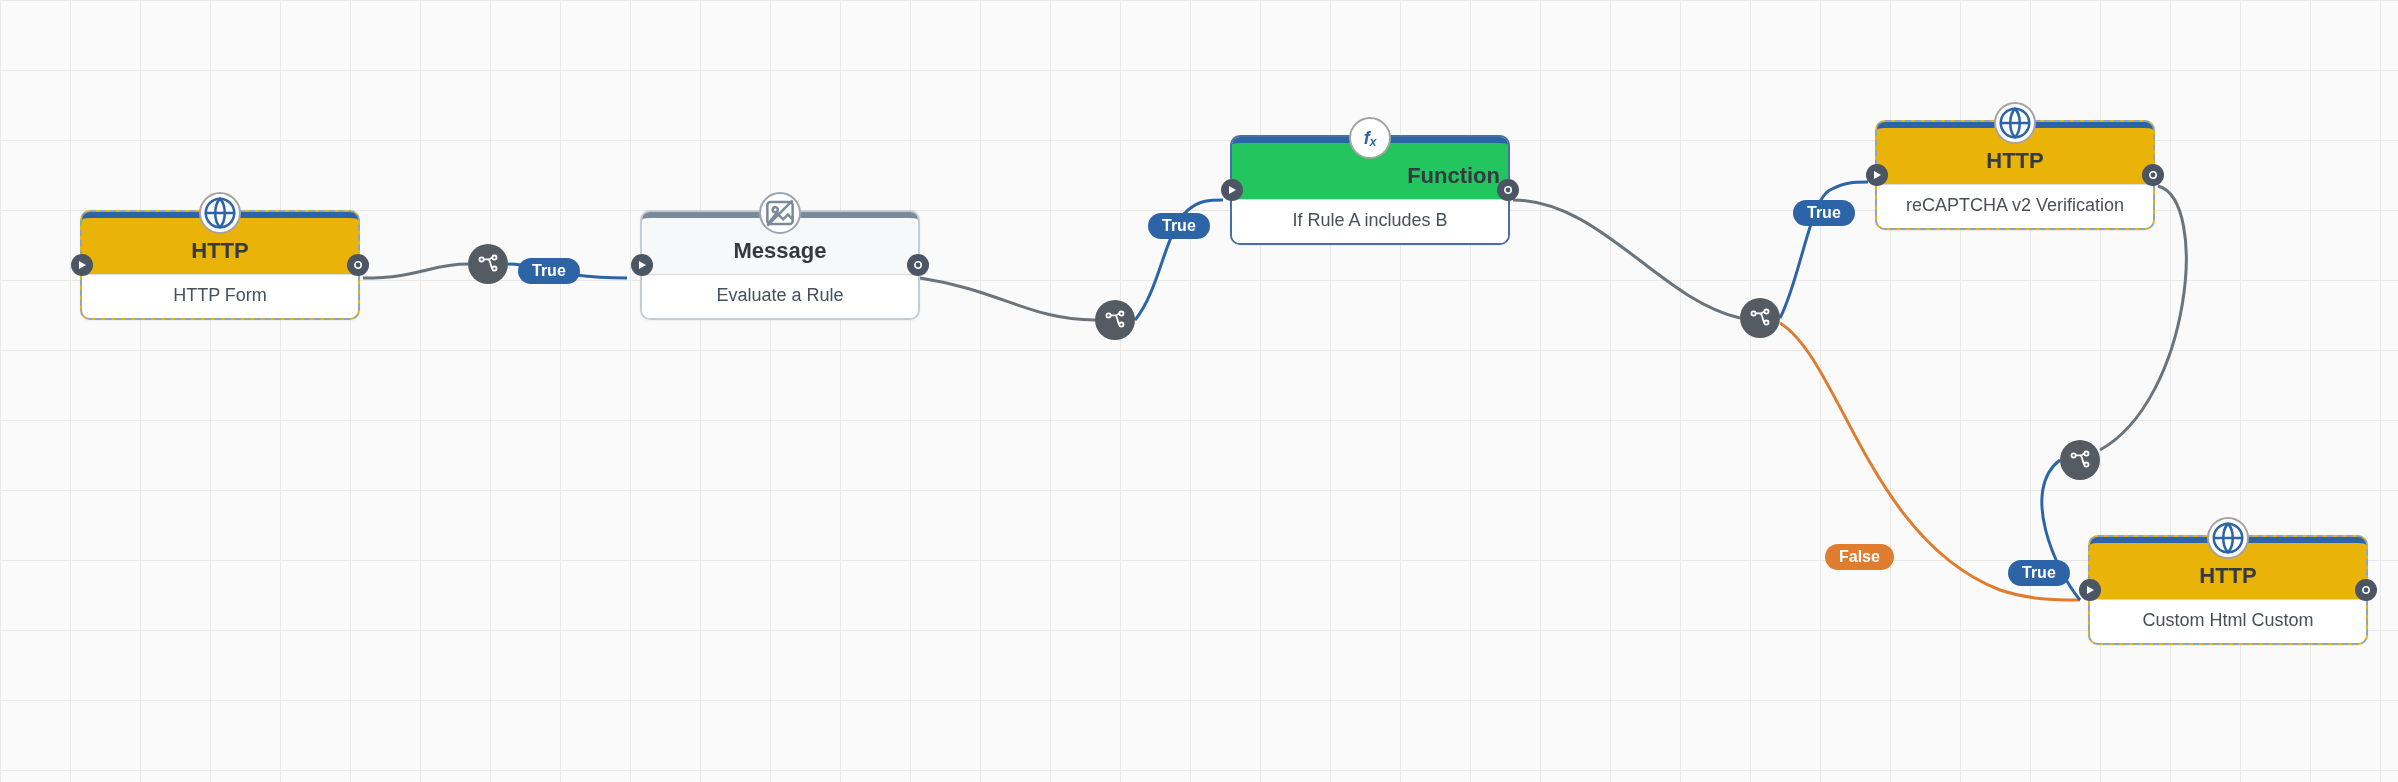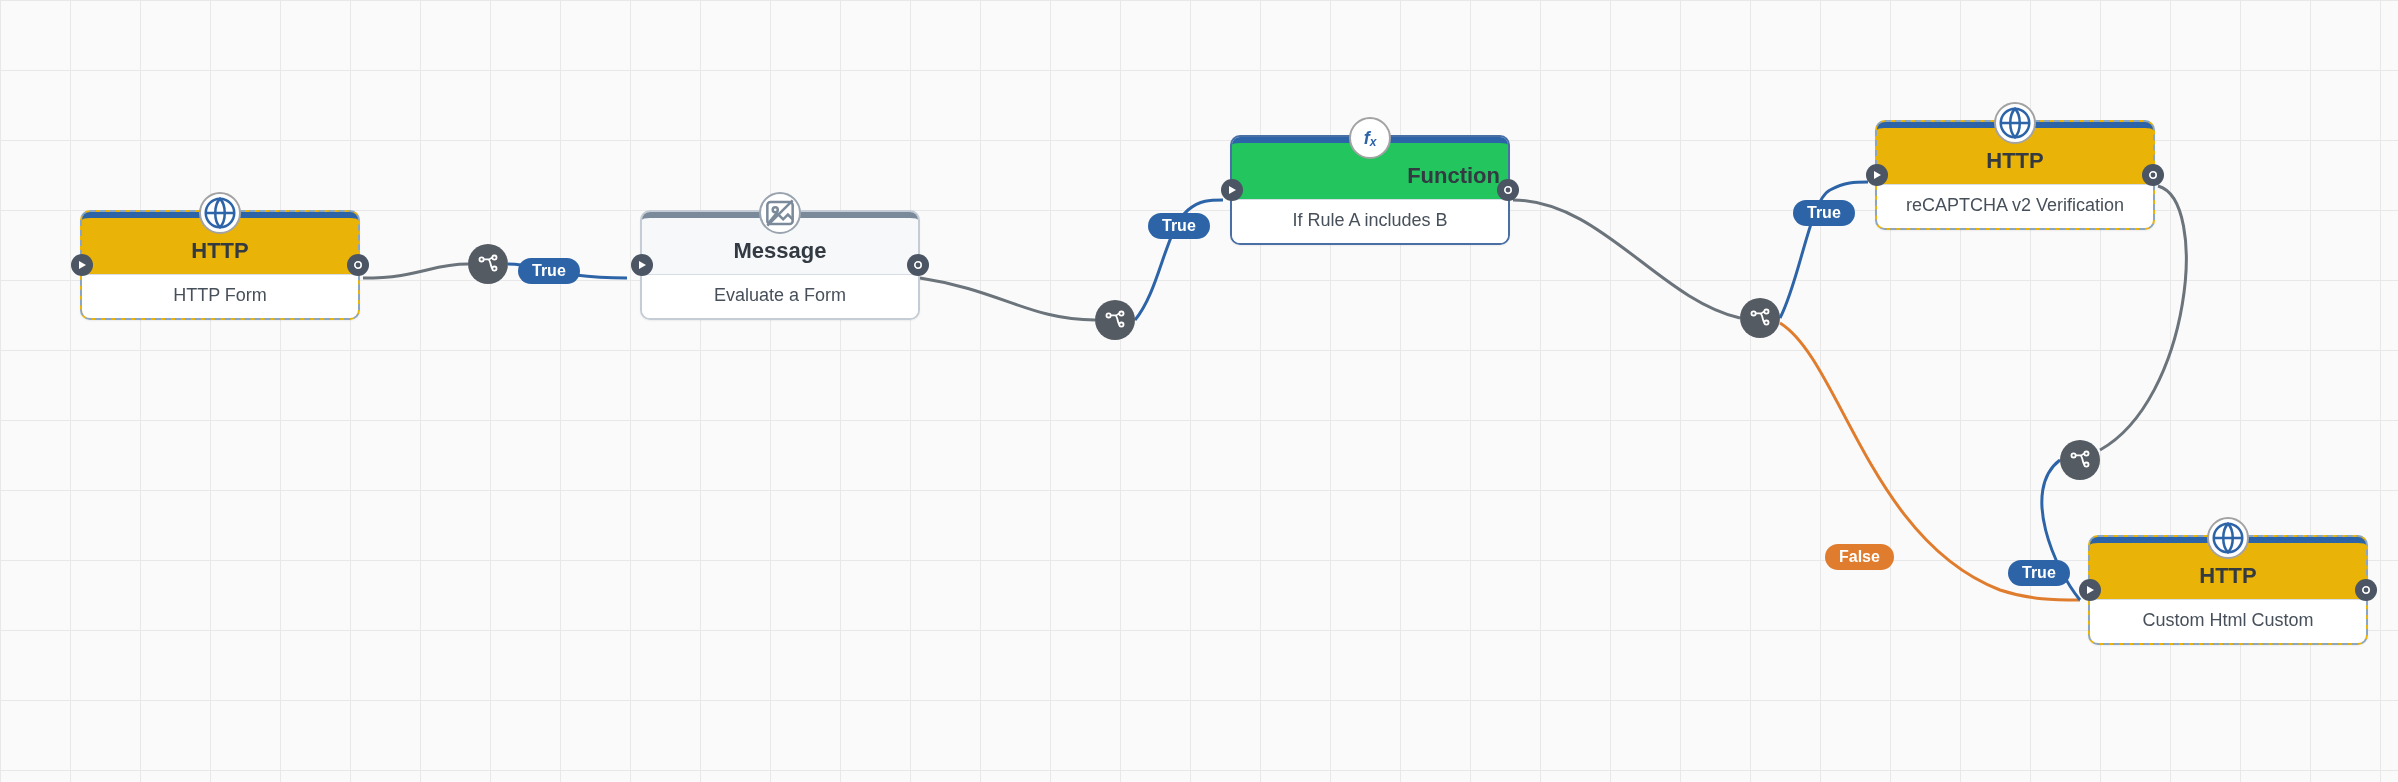--- a/index.html
+++ b/index.html
@@ -184,21 +184,21 @@
             <rect x="4" y="5" width="16" height="14" rx="2"></rect>
             <circle cx="9" cy="10" r="1.6"></circle>
             <path d="M5 18 L10 12 L14 16 L17 13 L20 16"></path>
             <line x1="4" y1="20" x2="20" y2="4"></line>
           </g>
         </svg>
     </div>
     <div class="top">
         <div class="title">Message</div>
       </div>
-    <div class="sub">Evaluate a Form</div>
+    <div class="sub">Evaluate a Rule</div>
     <div class="port in">
         <svg viewBox="0 0 10 10">
           <polygon points="2,1 9,5 2,9" fill="#fff"></polygon>
         </svg>
       </div>
     <div class="port out">
         <svg viewBox="0 0 10 10">
           <circle cx="5" cy="5" r="3.2" fill="none" stroke="#fff" stroke-width="1.6"></circle>
         </svg>
       </div>

